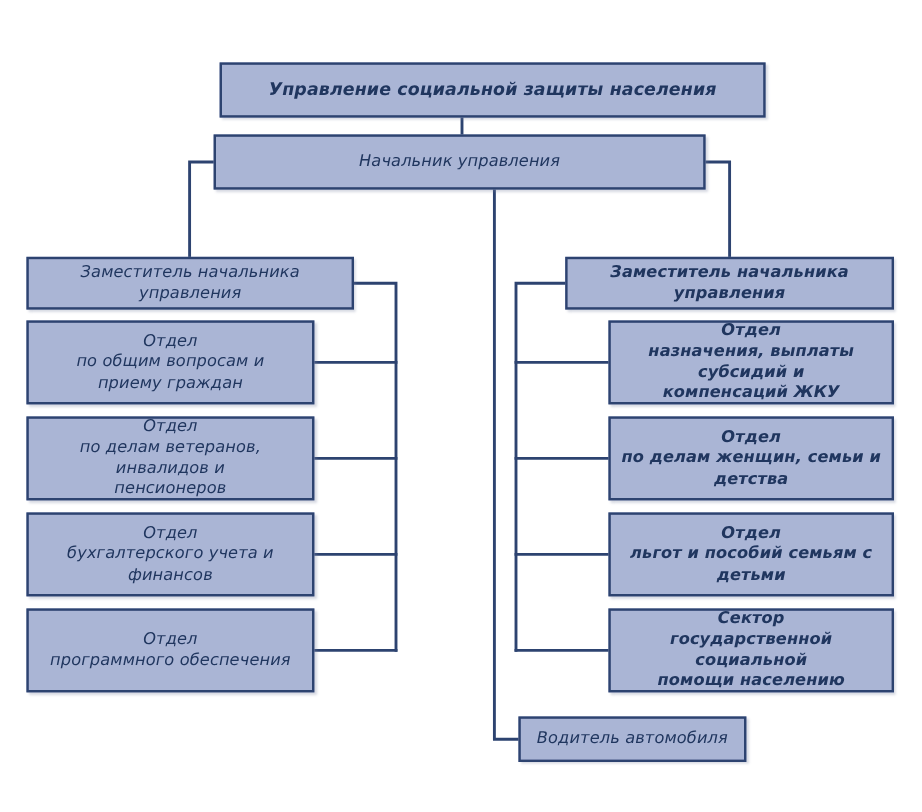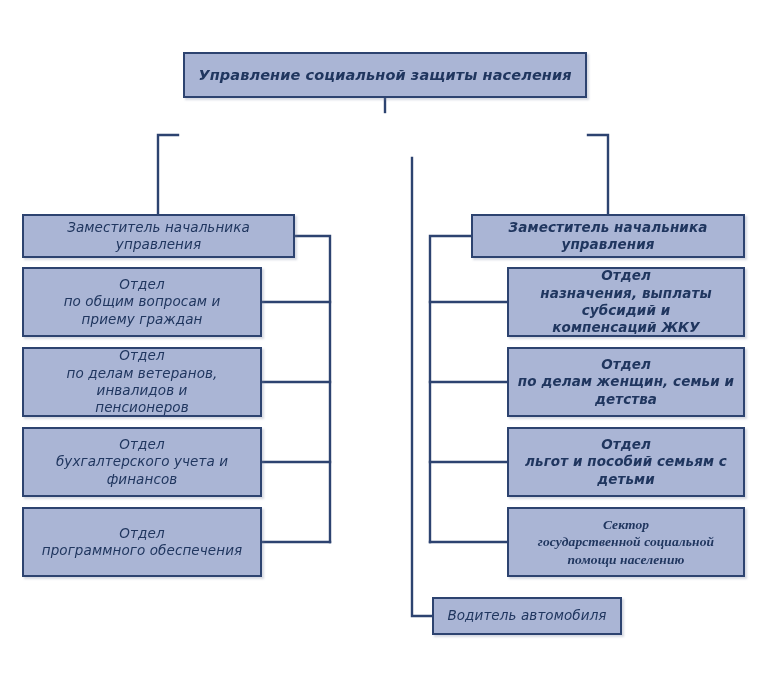--- a/index.html
+++ b/index.html
@@ -49,34 +49,34 @@
   }
   .node.bold {
     font-weight: bold;
   }
   .node .label {
     display: block;
     width: 100%;
     white-space: pre-line;
   }
   
-  #node-top        { left: 183px; top: 52px;  width: 404px; height: 46px;  font-size: 14.5px; }
+  #node-top        { left: 183px; top: 52px;  width: 455px; height: 46px;  font-size: 14.5px; }
   #node-chief      { left: 178px; top: 112px; width: 410px; height: 46px;  }
   #node-deputy-l   { left: 22px;  top: 214px; width: 273px; height: 44px;  }
   #node-deputy-r   { left: 471px; top: 214px; width: 274px; height: 44px;  }
 
   #node-l1 { left: 22px; top: 267px; width: 240px; height: 70px; }
   #node-l2 { left: 22px; top: 347px; width: 240px; height: 70px; }
   #node-l3 { left: 22px; top: 427px; width: 240px; height: 70px; }
   #node-l4 { left: 22px; top: 507px; width: 240px; height: 70px; }
 
   #node-r1 { left: 507px; top: 267px; width: 238px; height: 70px; }
   #node-r2 { left: 507px; top: 347px; width: 238px; height: 70px; }
   #node-r3 { left: 507px; top: 427px; width: 238px; height: 70px; }
-  #node-r4 { left: 507px; top: 507px; width: 238px; height: 70px; font-family: Liberation Serif, serif; }
+  #node-r4 { left: 507px; top: 507px; width: 238px; height: 70px; }
 
   #node-driver { left: 432px; top: 597px; width: 190px; height: 38px; justify-content: flex-end; }
 </style>
 </head>
 <body>
 
 <div id="chart-root">
 
   <svg id="connector-layer" viewBox="0 0 768 677" width="768" height="677" aria-hidden="true">
     <g fill="none" stroke="#2d4370" stroke-width="2.4" stroke-linecap="square">
@@ -100,20 +100,23 @@
       <path d="M 430 382 L 507 382"></path>
       <path d="M 430 462 L 507 462"></path>
       <path d="M 430 542 L 507 542"></path>
     </g>
   </svg>
 
   <div class="node bold" id="node-top">
     <span class="label">Управление социальной защиты населения</span>
   </div>
 
+  <div class="node" id="node-chief">
+    <span class="label">Начальник управления</span>
+  </div>
 
   <div class="node" id="node-deputy-l">
     <span class="label">Заместитель начальника управления</span>
   </div>
 
   <div class="node bold" id="node-deputy-r">
     <span class="label">Заместитель начальника управления</span>
   </div>
 
   <div class="node" id="node-l1">

